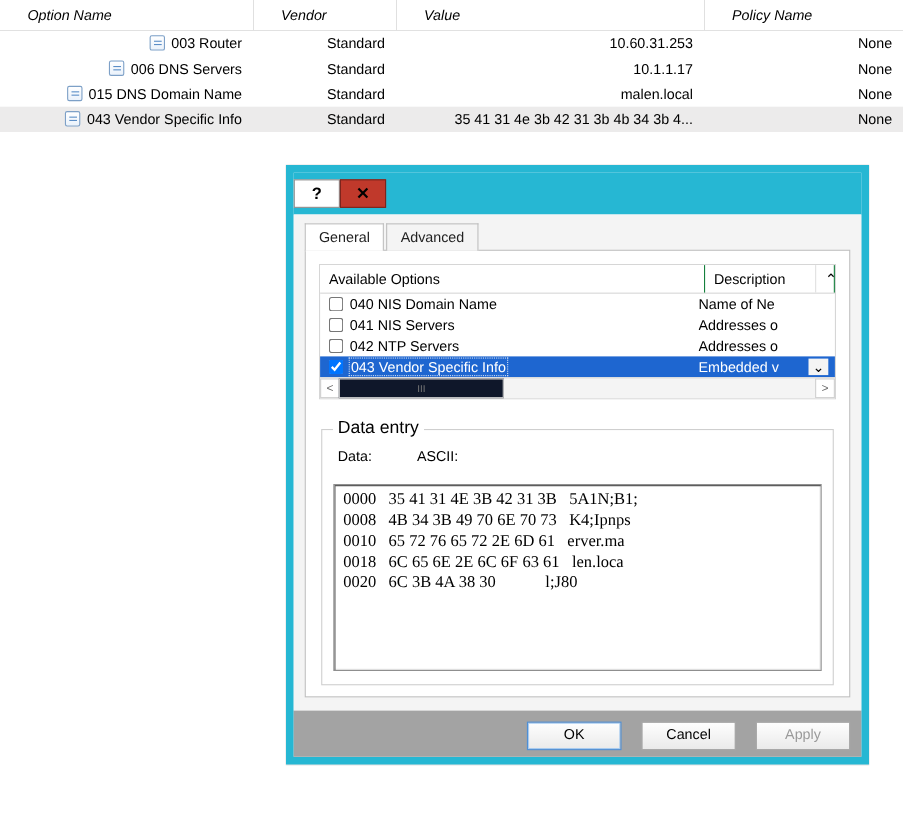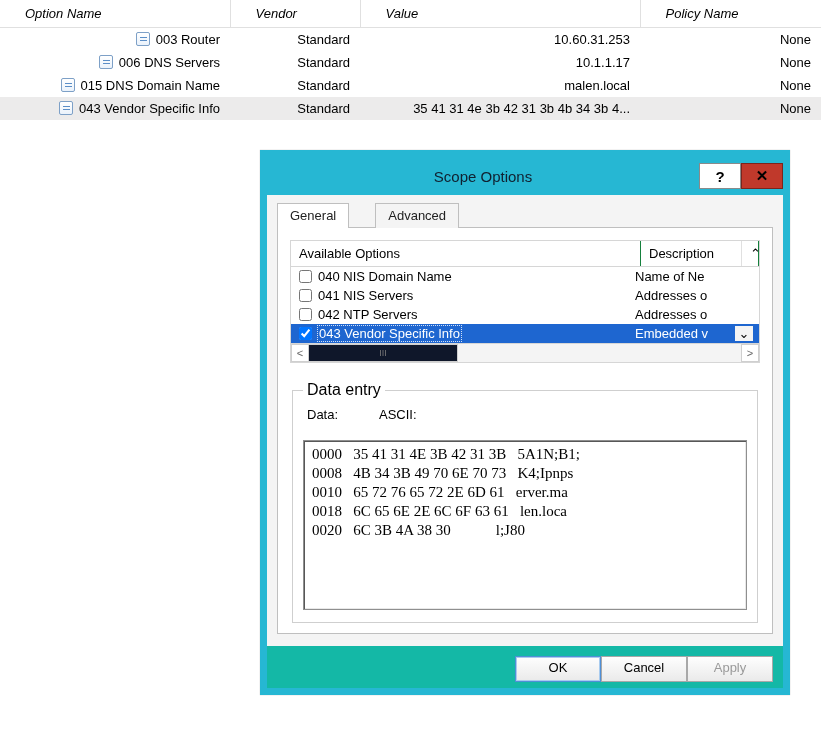--- a/index.html
+++ b/index.html
@@ -112,21 +112,20 @@
 
   .dialog-body {
     padding: 8px 10px 12px 10px;
     background: #f4f4f4;
   }
   .tabs {
     display: flex;
     margin-bottom: -1px;
     position: relative;
     z-index: 2;
-    gap: 24px;
   }
   .tab {
     padding: 4px 12px 5px 12px;
     font-size: 13px;
     border: 1px solid #bfbfbf;
     border-bottom: none;
     background: #f4f4f4;
     color: #222;
     margin-right: 2px;
   }
@@ -228,23 +227,23 @@
     padding: 4px 8px;
     white-space: pre;
     height: 170px;
     overflow:hidden;
     margin-top:18px;
   }
 
   .dlg-buttons{
     display:flex;
     justify-content:flex-end;
-    gap: 0;
+    gap: 18px;
     padding: 10px 10px 6px 10px;
-    background:#14b8a6;
+    background:#a3a3a3;
   }
   .btn{
     min-width:86px;
     height:26px;
     border:1px solid #a8a8a8;
     background: linear-gradient(#fefefe,#eaeaea);
     font-size:13px;
     text-align:center;
     line-height:22px;
     padding:0 10px;
@@ -292,21 +291,20 @@
       <td><span class="row-icon"></span><span>043 Vendor Specific Info</span></td>
       <td>Standard</td>
       <td>35 41 31 4e 3b 42 31 3b 4b 34 3b 4...</td>
       <td>None</td>
     </tr>
   </tbody>
 </table>
 
 <div class="dialog">
   <div class="titlebar">
-    <div class="titlebar-title">Scope Options</div>
     <div class="tb-btn tb-help">?</div>
     <div class="tb-btn tb-close">✕</div>
   </div>
 
   <div class="dialog-body">
     <div class="tabs">
       <div class="tab active">General</div>
       <div class="tab">Advanced</div>
     </div>
 

